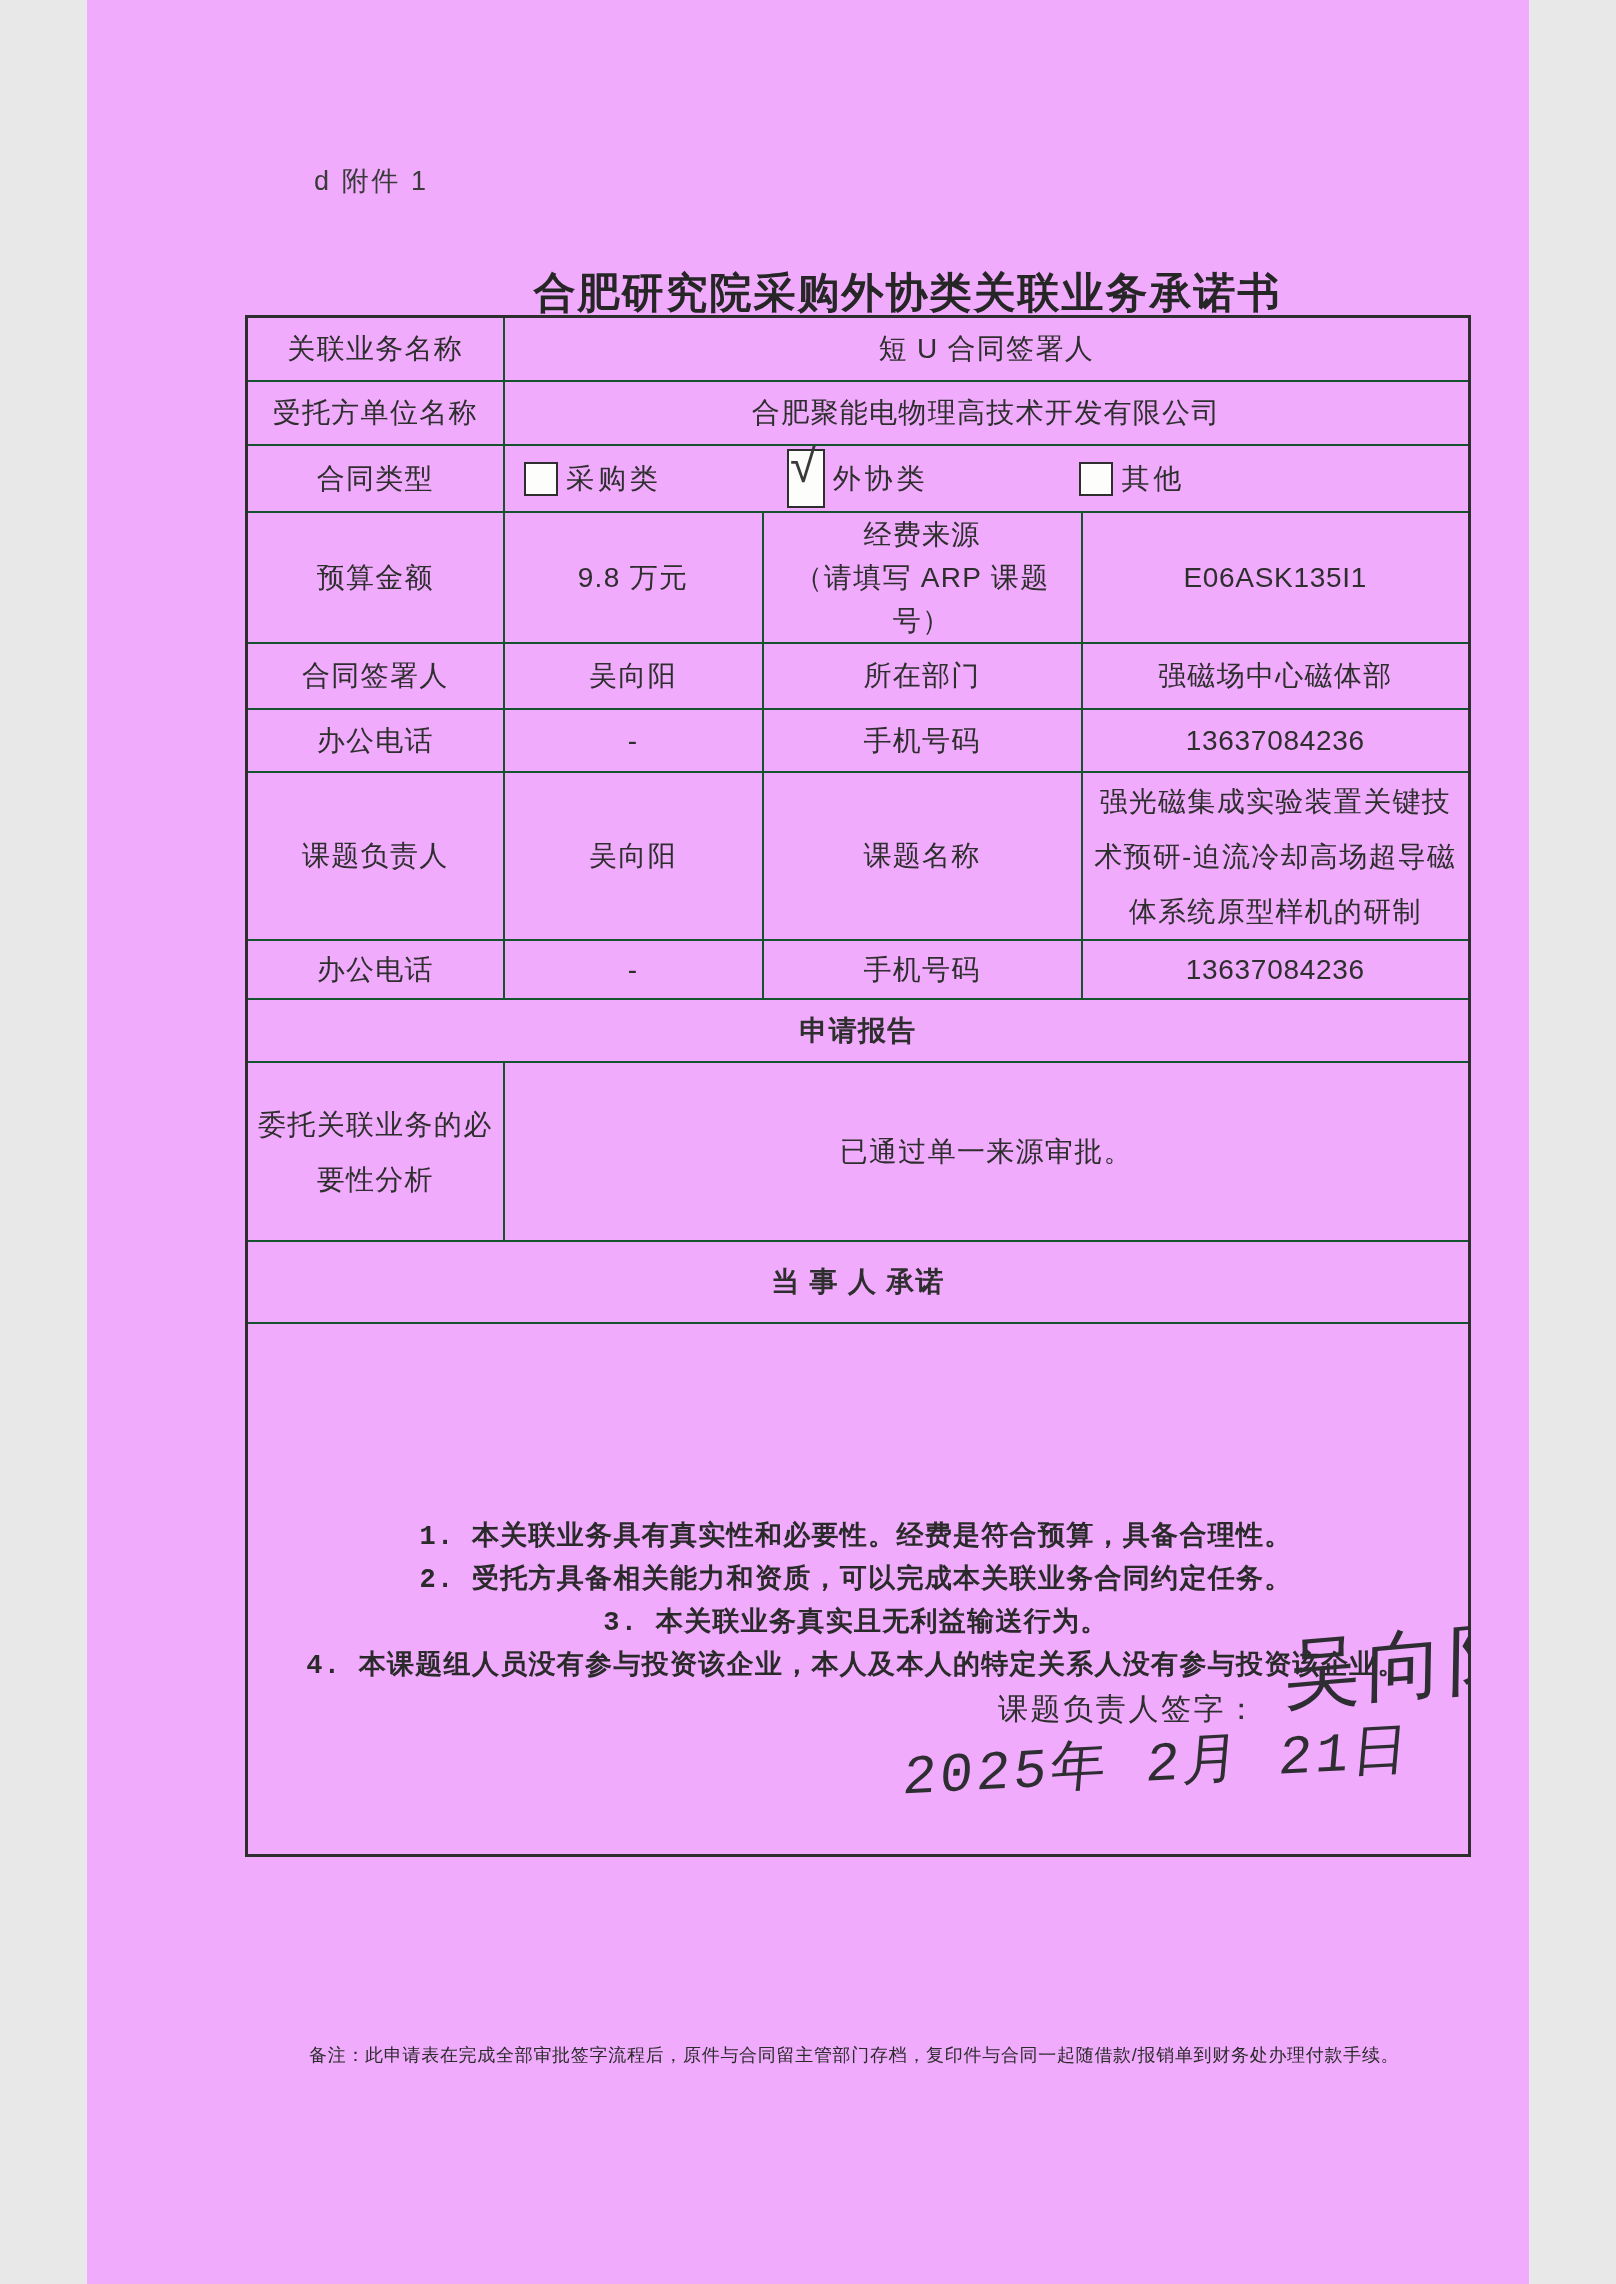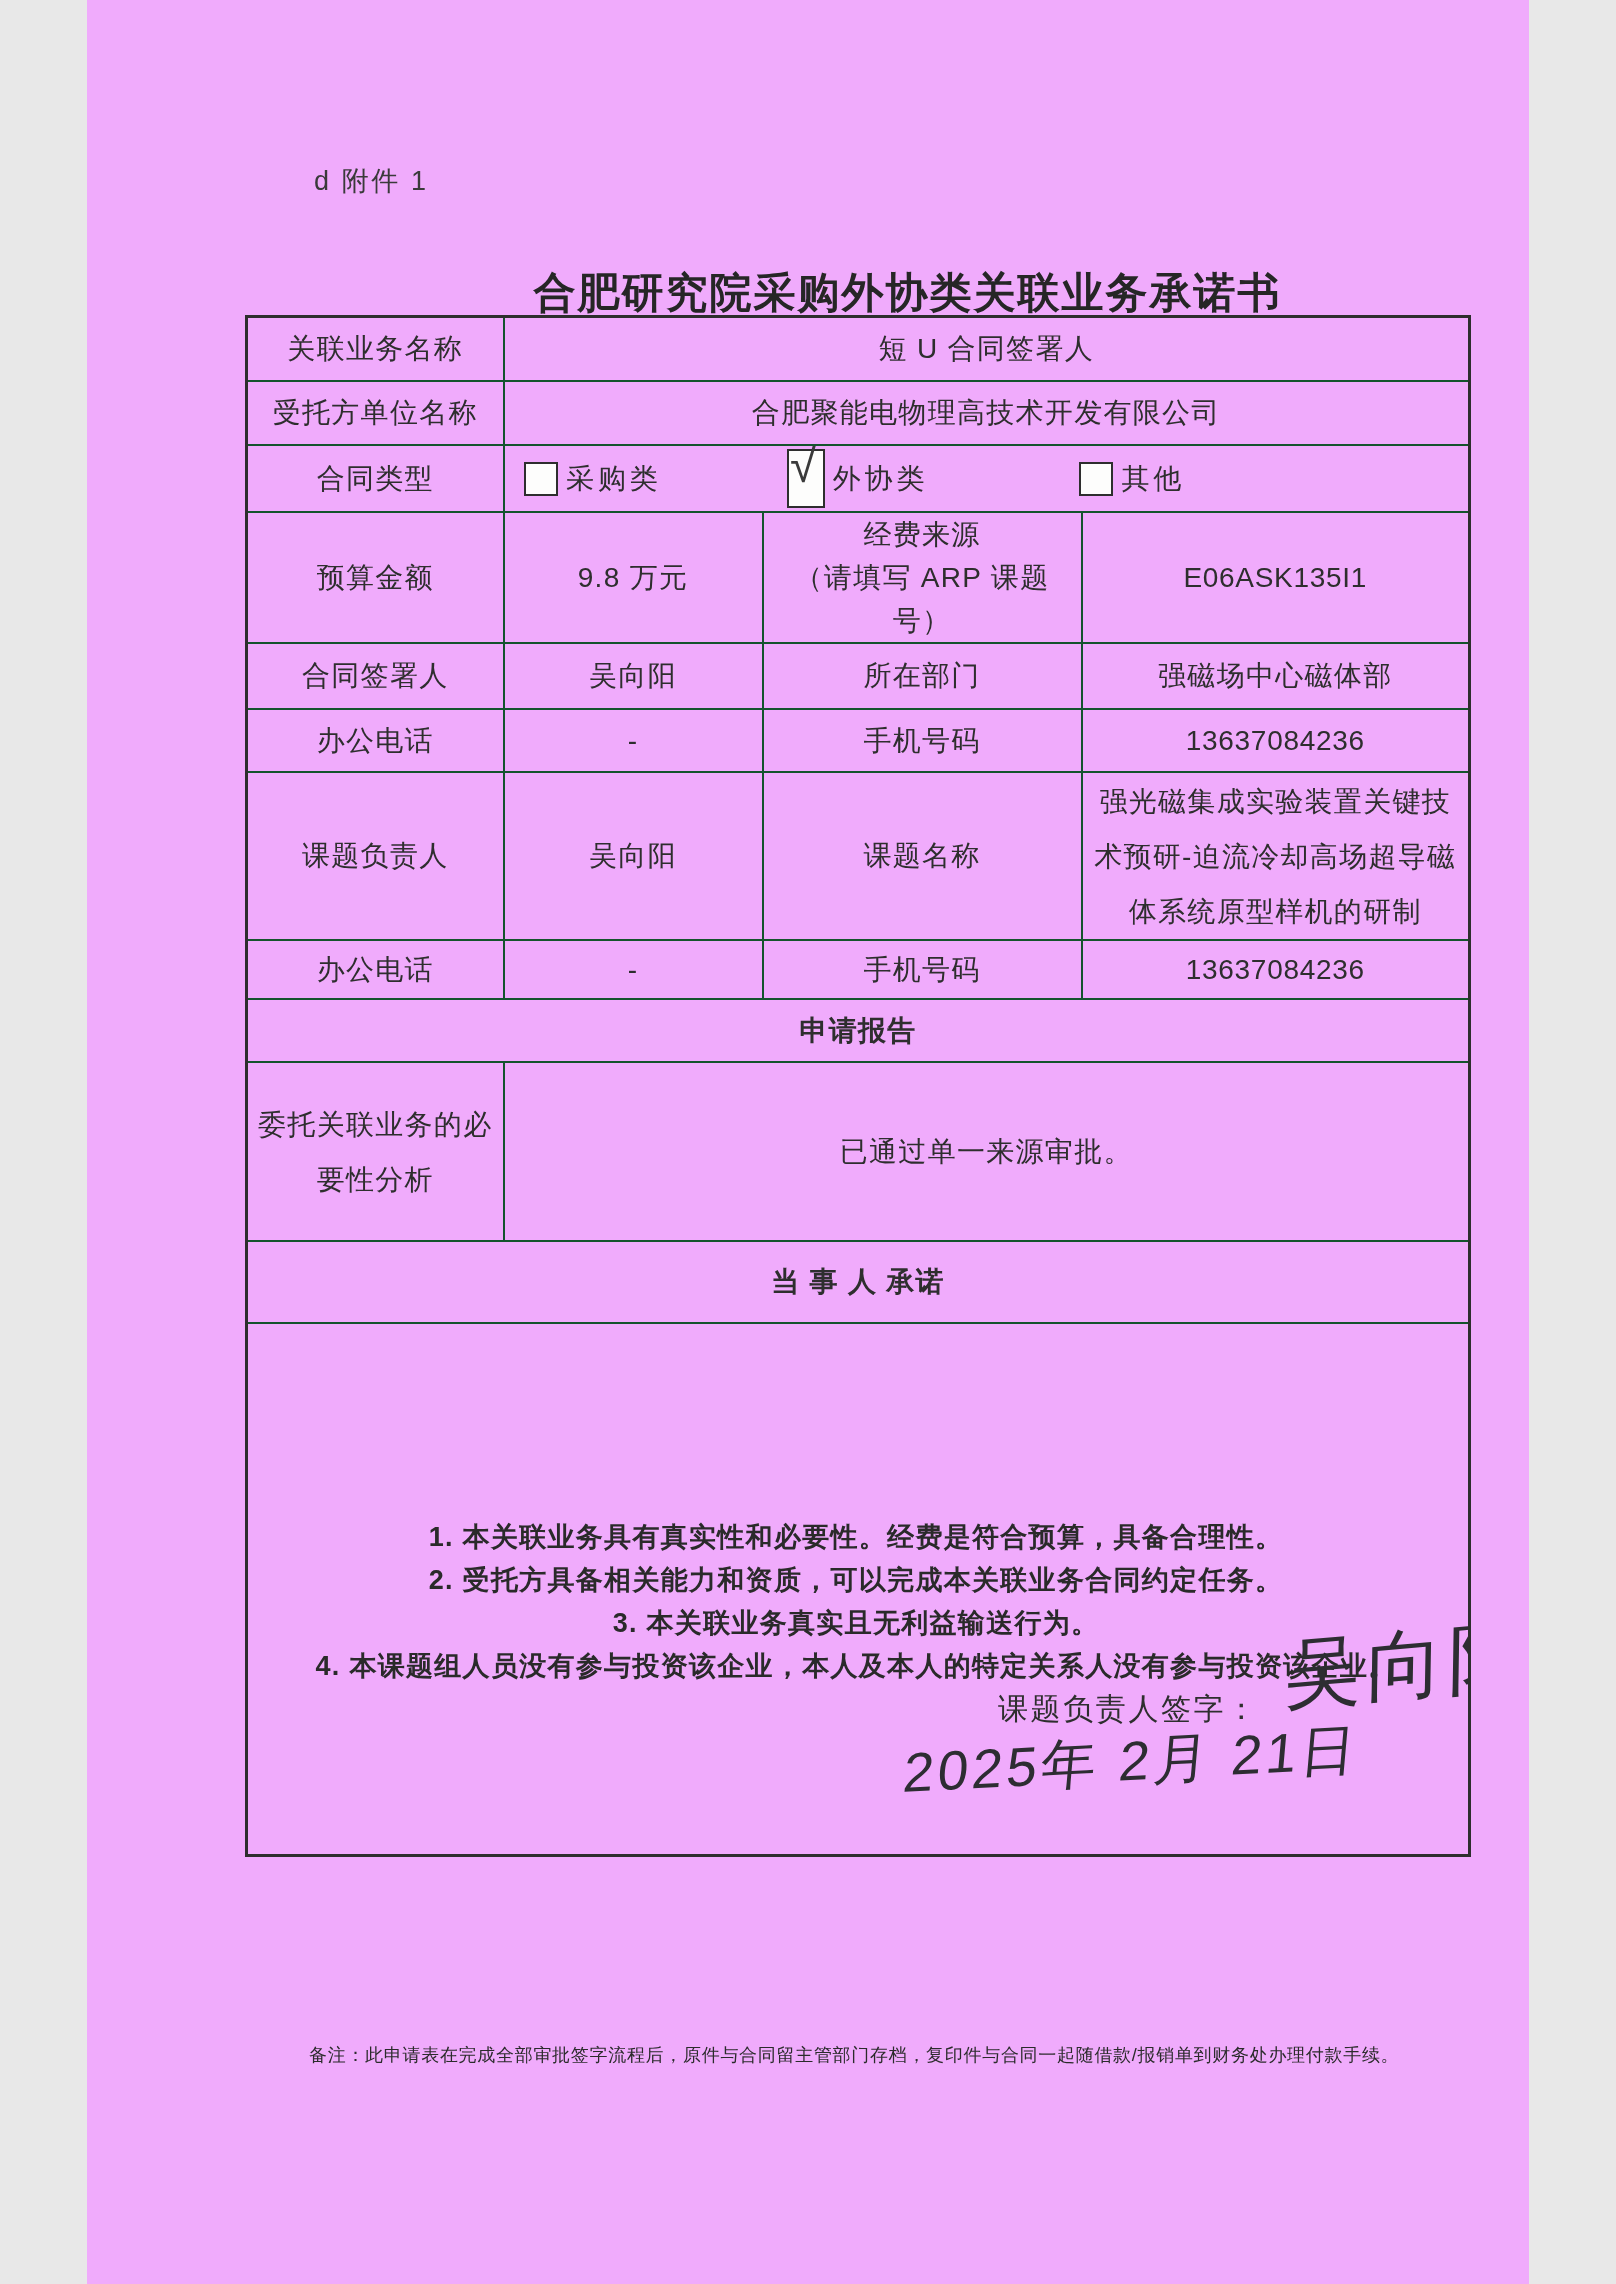--- a/index.html
+++ b/index.html
@@ -62,21 +62,21 @@
   tr.r3 td{ height:65px; }
   tr.r4 td{ height:83px; }
   tr.r5 td{ height:64px; }
   tr.r6 td{ height:61px; }
   tr.r7 td{ height:166px; }
   tr.r8 td{ height:57px; }
   tr.r9 td{ height:61px; }
   tr.r10 td{ height:177px; }
   tr.r11 td{ height:148px; }
   tr.r12 td{ height:80px; }
-  tr.r13 td{ height:530px; }
+  tr.r13 td{ height:530px;font-family:Liberation Mono, monospace; }
   td.section-header{
     font-size:30px;
     font-weight:bold;
     letter-spacing:3.9px;
     color:#262626;
   }
   
   .checkbox{
     display:inline-block;
     width:30px; height:30px;

